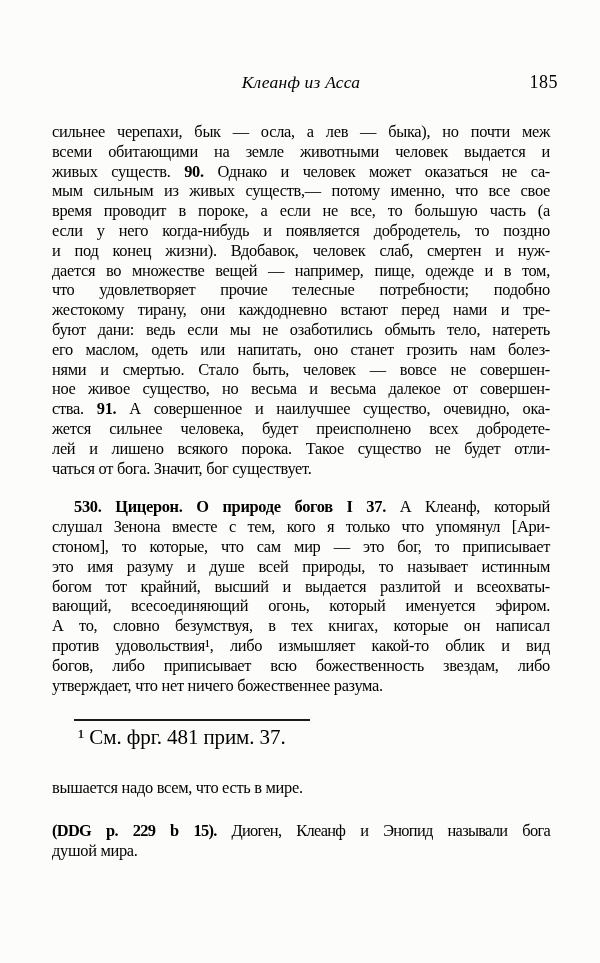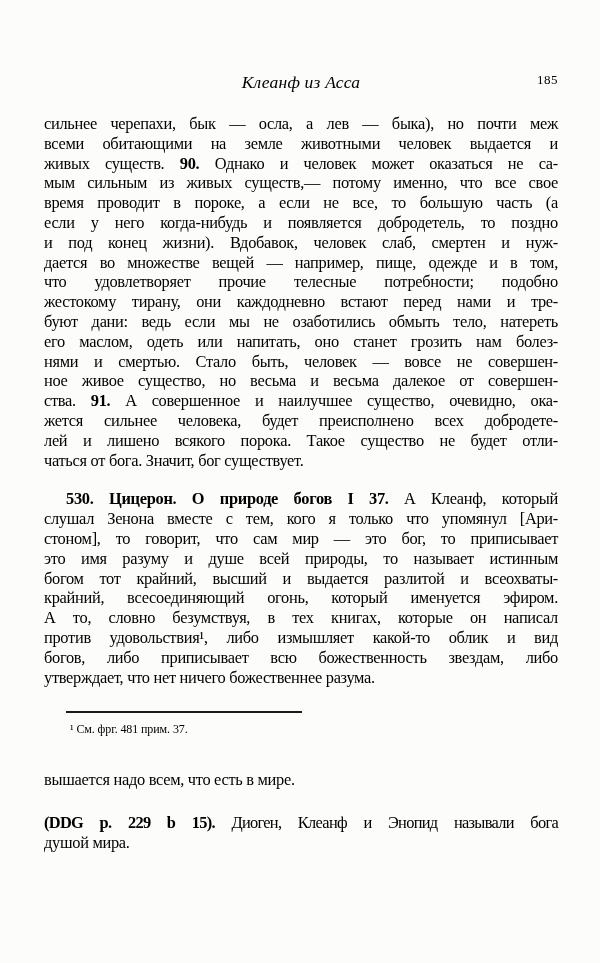--- a/index.html
+++ b/index.html
@@ -13,26 +13,26 @@
     overflow:hidden;
   }
   .running-head{
     position:absolute;left:44px;top:72px;width:514px;height:22px;
   }
   .head-title{
     position:absolute;left:0;right:0;text-align:center;
     font-style:italic;font-size:17.5px;letter-spacing:0.2px;
   }
   .page-num{
-    position:absolute;right:0;top:0;font-size:13px;letter-spacing:0.5px;
+    position:absolute;right:0;top:0;font-size:18px;letter-spacing:0.5px;
   }
   .text-block{
     position:absolute;left:44px;top:114px;width:514px;
   }
-  .block{margin:0;}
+  .block{margin:8px;}
   .line{
     font-size:16.4px;
     line-height:19.8px;
     height:19.8px;
     letter-spacing:-0.3px;
     text-align:justify;
     text-align-last:justify;
     white-space:normal;
   }
   .line.last{text-align-last:left;}
@@ -44,21 +44,21 @@
   .block-fragment-531{margin-top:32px;}
   .block-fragment-532{margin-top:23px;}
   .block-fragment-532 .line:first-child{letter-spacing:-0.7px;}
   
   .footnote-rule{
     width:236px;height:0;
     border-top:2px solid #1c1b1a;
     margin:0 0 7px 22px;
   }
   .type-footnote .line{
-    font-size:12px;line-height:18px;height:18px;
+    font-size:21px;line-height:18px;height:18px;
     text-align:left;text-align-last:left;text-indent:26px;
     letter-spacing:-0.1px;
   }
 </style>
 </head>
 <body>
 
 <div class="page">
 
   <header class="running-head">
@@ -83,24 +83,24 @@
         <div class="line"><span>нями и смертью. Стало быть, человек — вовсе не совершен-</span></div>
         <div class="line"><span>ное живое существо, но весьма и весьма далекое от совершен-</span></div>
         <div class="line"><span>ства. </span><span class="bold">91.</span><span> А совершенное и наилучшее существо, очевидно, ока-</span></div>
         <div class="line"><span>жется сильнее человека, будет преисполнено всех добродете-</span></div>
         <div class="line"><span>лей и лишено всякого порока. Такое существо не будет отли-</span></div>
         <div class="line last"><span>чаться от бога. Значит, бог существует.</span></div>
       </div>
       <div class="block block-fragment-530 type-paragraph">
         <div class="line indent"><span class="bold">530. Цицерон. О природе богов I 37.</span><span> А Клеанф, который</span></div>
         <div class="line"><span>слушал Зенона вместе с тем, кого я только что упомянул [Ари-</span></div>
-        <div class="line"><span>стоном], то говорит, что сам мир — это бог, то приписывает</span></div>
+        <div class="line"><span>стоном], то которые, что сам мир — это бог, то приписывает</span></div>
         <div class="line"><span>это имя разуму и душе всей природы, то называет истинным</span></div>
         <div class="line"><span>богом тот крайний, высший и выдается разлитой и всеохваты-</span></div>
-        <div class="line"><span>крайний, всесоединяющий огонь, который именуется эфиром.</span></div>
+        <div class="line"><span>вающий, всесоединяющий огонь, который именуется эфиром.</span></div>
         <div class="line"><span>А то, словно безумствуя, в тех книгах, которые он написал</span></div>
         <div class="line"><span>против удовольствия¹, либо измышляет какой-то облик и вид</span></div>
         <div class="line"><span>богов, либо приписывает всю божественность звездам, либо</span></div>
         <div class="line last"><span>утверждает, что нет ничего божественнее разума.</span></div>
       </div>
       <div class="block block-footnote-1 type-footnote">
         <div class="footnote-rule"></div>
         <div class="line last"><span>¹ См. фрг. 481 прим. 37.</span></div>
       </div>
       <div class="block block-fragment-531 type-paragraph">

